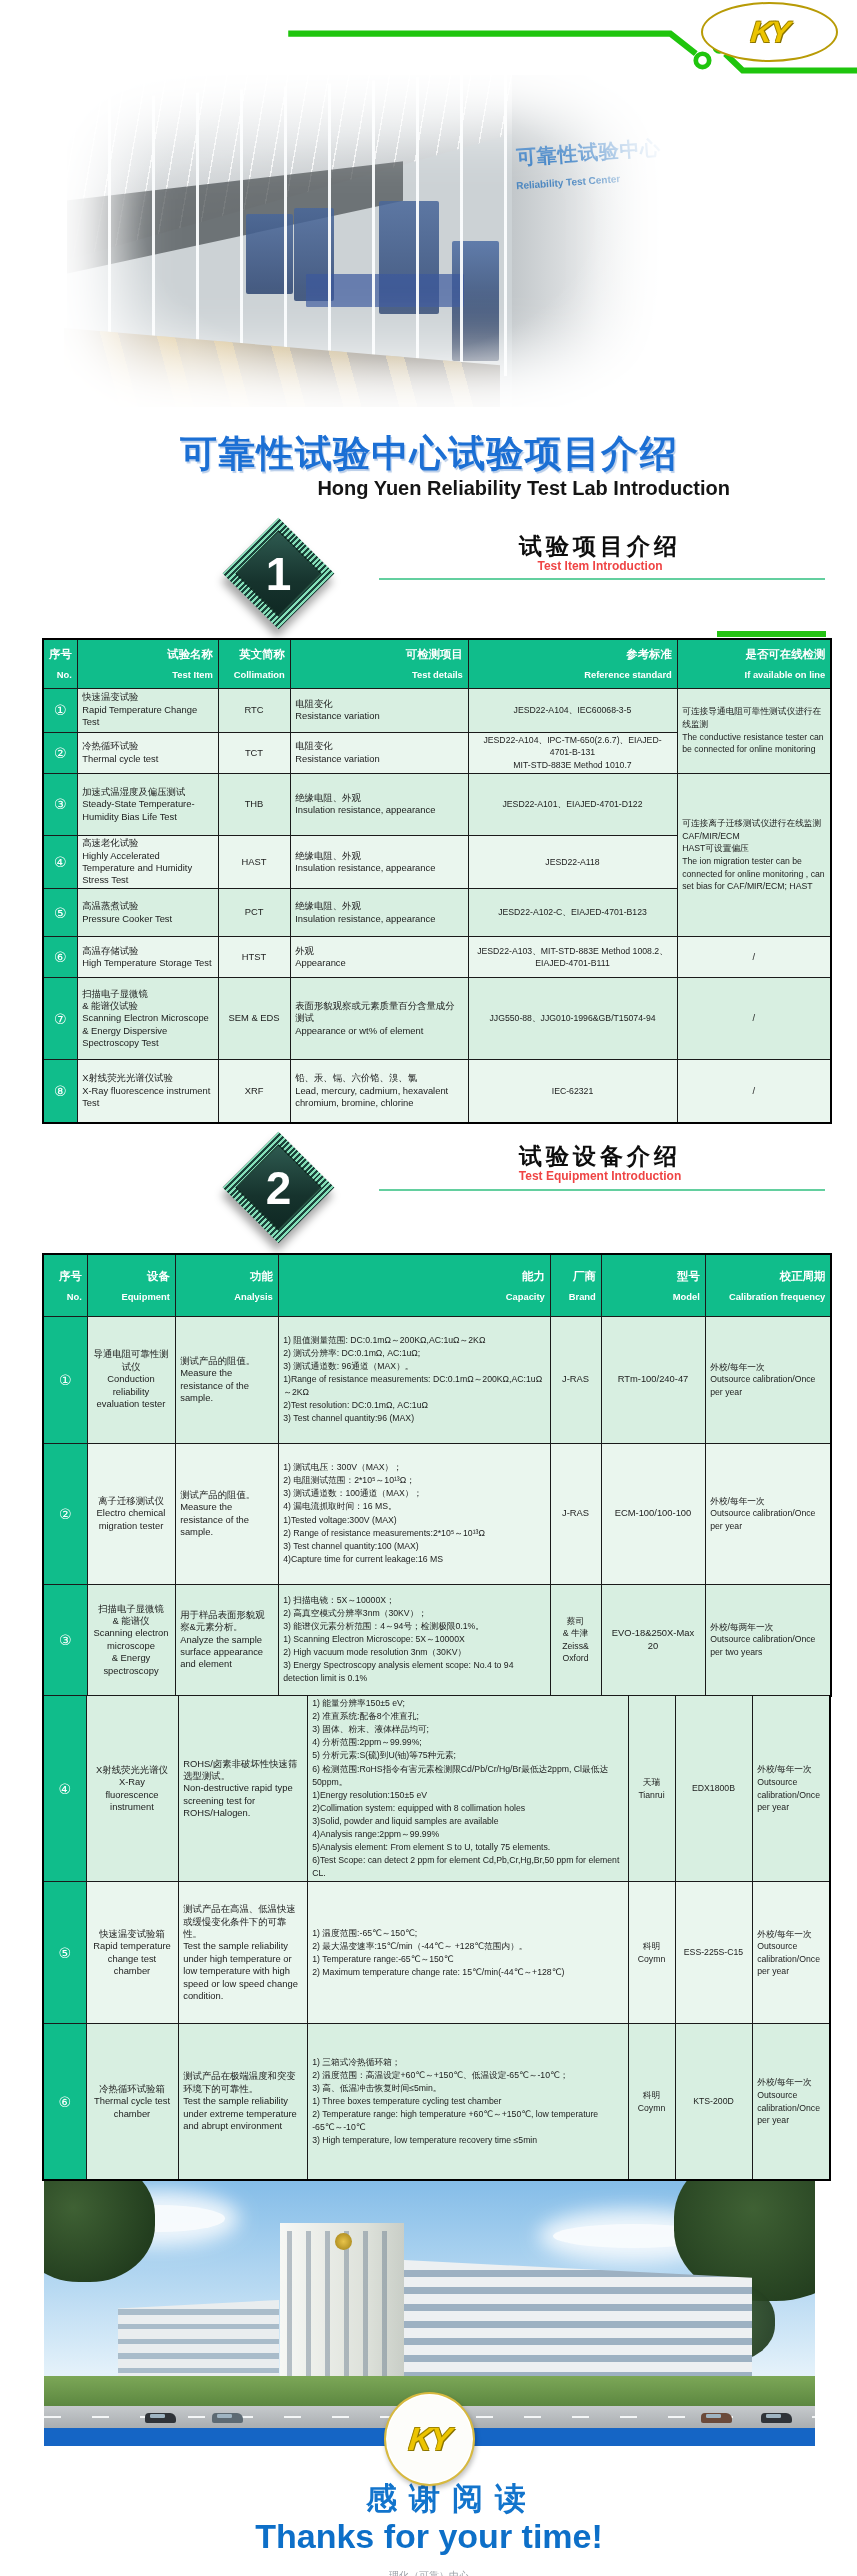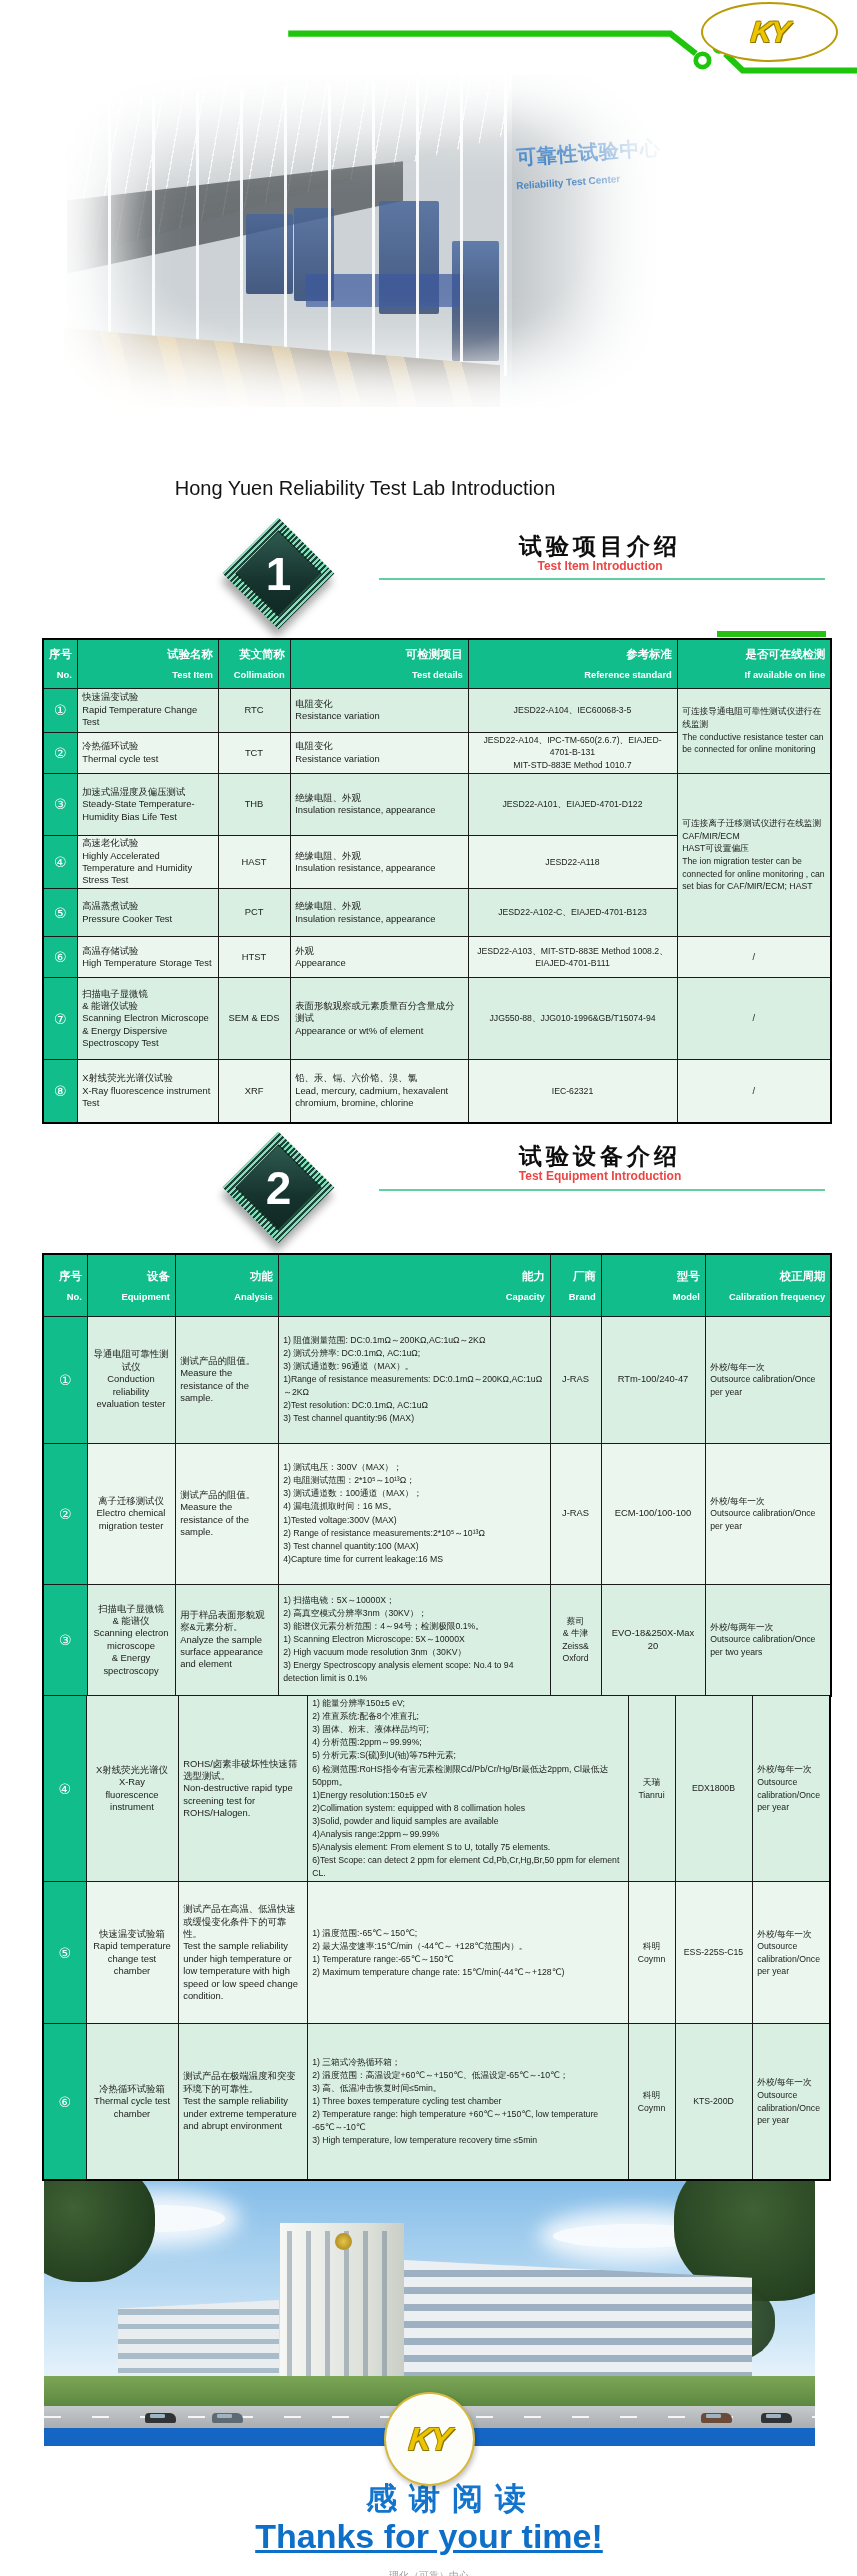--- a/index.html
+++ b/index.html
@@ -41,21 +41,21 @@
     background:linear-gradient(80deg,#a59784 0%,#c8b898 30%,#8e877c 70%,#6f6a62 100%);
     clip-path:polygon(0 15%,100% 55%,100% 100%,0 100%);}
   .floorp:after{content:"";position:absolute;inset:0;
     background:repeating-linear-gradient(75deg,rgba(235,205,140,.55) 0 17.4px,transparent 17.4px 54px);}
   .vig{inset:0;box-shadow:inset 0 0 64px 47px #fff;
     background:radial-gradient(ellipse at 50% 45%,rgba(255,255,255,0) 52%,rgba(255,255,255,.96) 96%);}
 
   
   .title-cn{position:absolute;left:0;top:429px;width:858px;text-align:center;font-size:37px;font-weight:800;
     color:#1b6fd4;letter-spacing:1.3px;text-shadow:1.3px 2px 0.7px rgba(130,165,215,.55);}
-  .title-en{position:absolute;left:0;top:477px;width:730px;text-align:center;font-size:20px;font-weight:400;color:#151515;}
+  .title-en{position:absolute;left:0;top:477px;width:730px;text-align:right;font-size:20px;font-weight:700;color:#151515;}
 
   
   .badge{position:absolute;width:79px;height:79px;transform:rotate(45deg);
     background:repeating-linear-gradient(90deg,#84dfb8 0 2px,#1c423a 2px 4px);
     box-shadow:4.7px 6.7px 8px rgba(0,0,0,.35);}
   .badge .inner{position:absolute;inset:8.7px;background:linear-gradient(135deg,#2e5a50,#16332d 60%,#0f2823);
     border:1.3px solid #0a1f1a;}
   .badge .num{position:absolute;inset:0;display:flex;align-items:center;justify-content:center;
     transform:rotate(-45deg);color:#fff;font-size:46px;font-weight:800;}
   .sec-cn{position:absolute;width:442px;text-align:center;font-size:23px;font-weight:800;color:#0d0d0d;letter-spacing:4px;}
@@ -115,21 +115,21 @@
   .blueband{left:0;bottom:0;width:100%;height:18px;background:#1565c5;}
 
   
   .kycircle{position:absolute;left:384px;top:2392px;width:87px;height:90px;border-radius:50%;background:#fdfdfa;
     border:2.7px solid #d7b93f;box-shadow:0 0 0 1.3px #fff inset,1.3px 2.7px 5.4px rgba(0,0,0,.25);
     display:flex;align-items:center;justify-content:center;z-index:5;}
   .kycircle .kytext{font-size:32px;}
   .thanks-cn{position:absolute;left:0;top:2478px;width:858px;text-align:center;
     font-size:31px;font-weight:800;color:#1274cc;letter-spacing:12px;padding-left:23px;}
   .thanks-en{position:absolute;left:0;top:2517px;width:858px;text-align:center;
-    font-size:34px;font-weight:800;color:#0d6fc8;text-decoration:underline;}
+    font-size:34px;font-weight:800;color:#0d6fc8;}
   .partial{position:absolute;left:0;top:2569px;width:858px;text-align:center;font-size:10px;color:#9aa0a6;}
 </style>
 </head>
 <body>
 
 <div id="page">
 
   <div class="topdeco">
     <svg width="858" height="84" viewBox="0 0 1280 125">
       <polyline points="430,50 1000,50 1038,80" fill="none" stroke="#1fc50d" stroke-width="9"></polyline>
@@ -153,20 +153,21 @@
     <div class="bench"></div>
     <div class="mullions"></div>
     <div class="rwall">
       <div class="sign-cn">可靠性试验中心</div>
       <div class="sign-en">Reliability Test Center</div>
     </div>
     <div class="floorp"></div>
     <div class="vig"></div>
   </div>
 
+  <div class="title-cn">可靠性试验中心试验项目介绍</div>
   <div class="title-en">Hong Yuen Reliability Test Lab Introduction</div>
 
   <div class="badge" style="left:239px;top:534px;">
     <div class="inner"></div>
     <div class="num">1</div>
   </div>
   <div class="sec-cn" style="left:379px;top:531px;">试验项目介绍</div>
   <div class="sec-en" style="left:379px;top:559px;">Test Item Introduction</div>
   <div class="sec-line" style="left:379px;top:578px;width:446px;"></div>
   <div class="accent-bar"></div>

